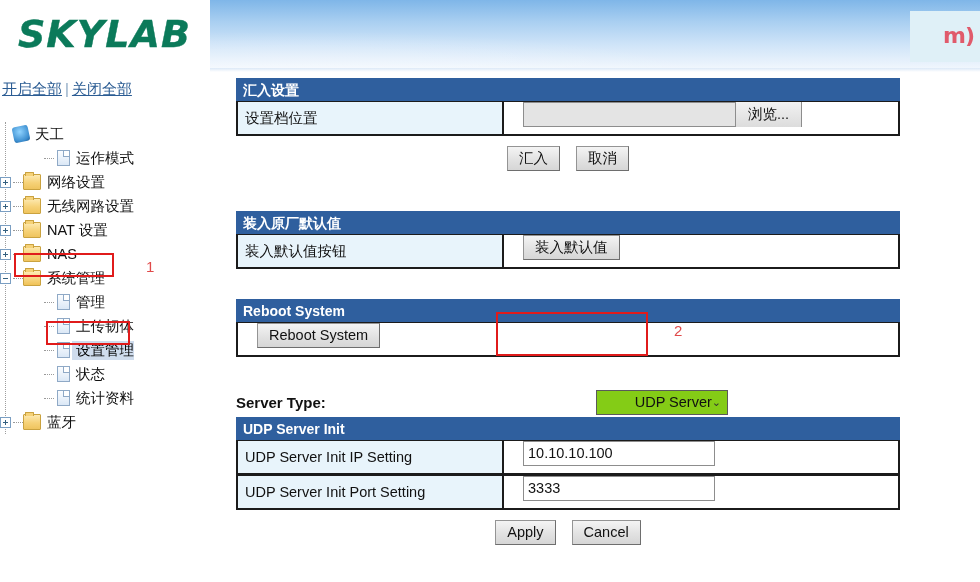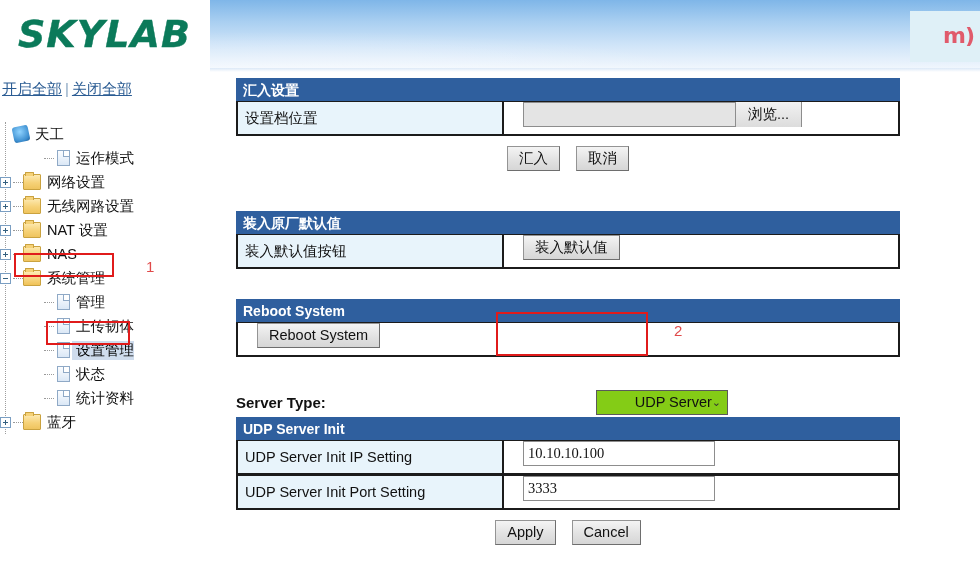--- a/index.html
+++ b/index.html
@@ -203,21 +203,21 @@
     width: 132px; height: 25px; border: 1px solid #5a5a5a; background: #84cc16;
     display: flex; align-items: center; justify-content: flex-end;
     padding: 0 6px 0 7px; font-size: 14.5px; color: #111; cursor: pointer;
   }
   .caret { font-size: 11px; color: #333; }
 
   .text-input {
     width: 192px; height: 25px; border: 1px solid #8d8d8d;
     background: #ffffff; font-size: 14.5px; color: #111;
     padding: 0 4px; line-height: 23px;
-    font-family: Liberation Serif, serif;
+    font-family: Liberation Sans, sans-serif;
   }
 </style>
 </head>
 <body>
 
 <div id="page">
 
   <div id="banner">
     <div id="logo-area">
       <div id="brand-logo">SKYLAB</div>

